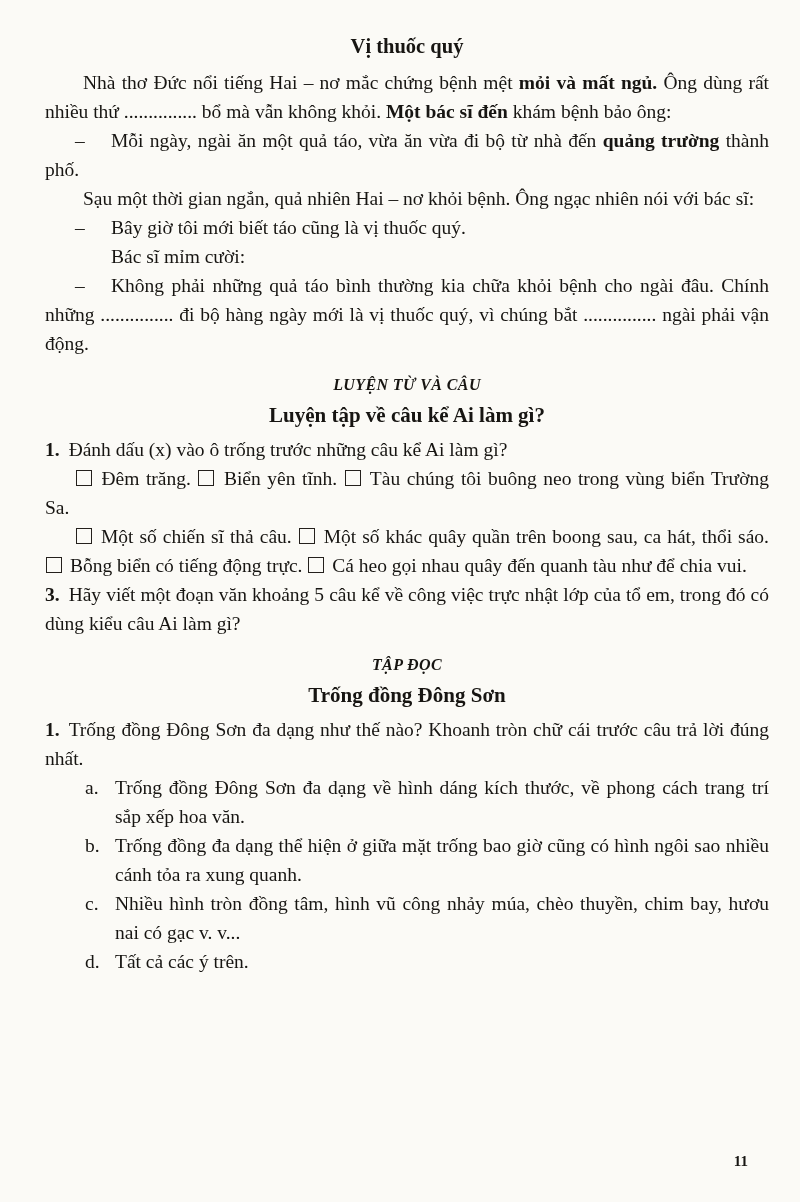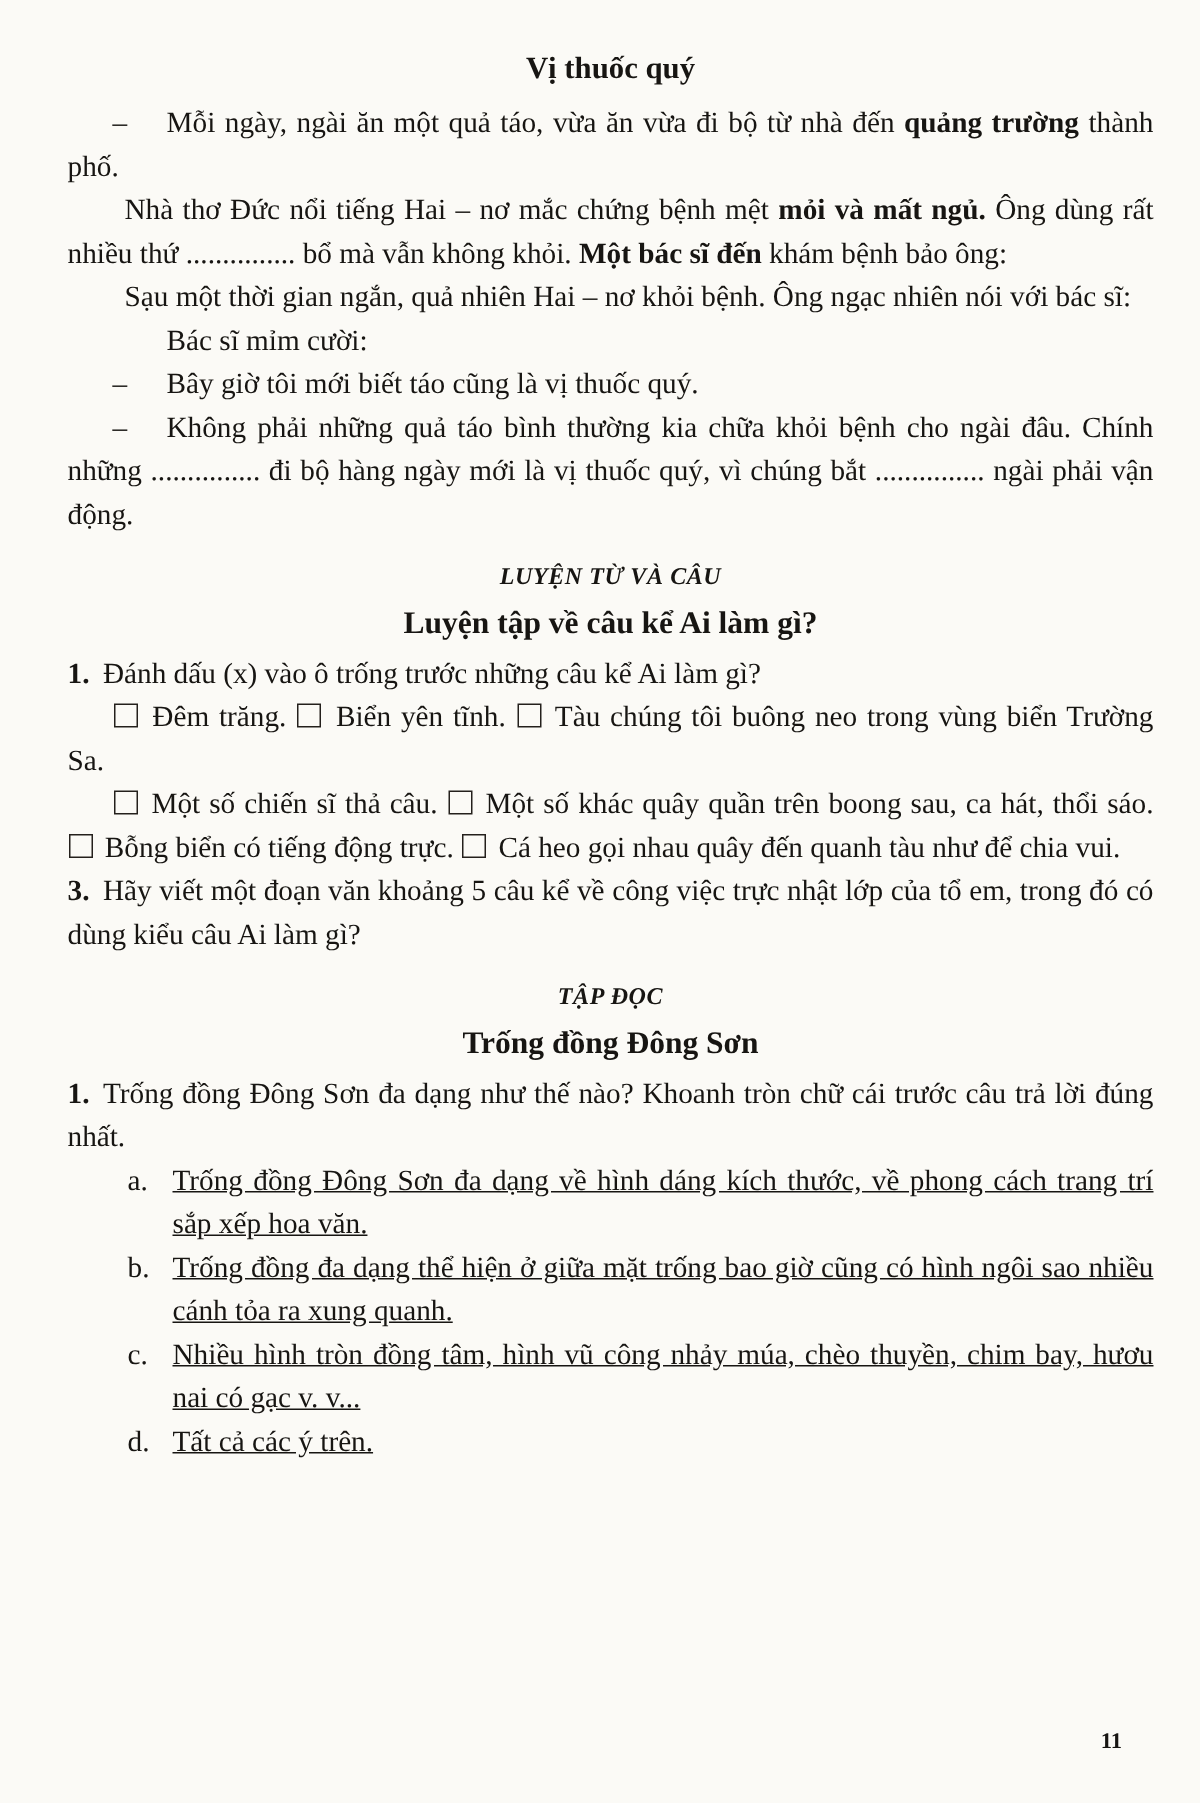--- a/index.html
+++ b/index.html
@@ -34,46 +34,46 @@
     display: inline-block;
     width: 16px; height: 16px;
     border: 1.7px solid #24201c;
     vertical-align: -1px;
     margin: 0 3px 0 1px;
     background: #fbfaf6;
   }
 
   .option { display: flex; text-align: justify; }
   .option .letter { flex: 0 0 30px; margin-left: 40px; }
-  .option .otext { flex: 1; text-decoration: underline; }
+  .option .otext { flex: 1; }
 
   .page-number {
     position: absolute;
     right: 52px;
     bottom: 26px;
     font-weight: bold;
     font-size: 15px;
   }
 </style>
 </head>
 <body>
 
 <div class="page">
 
   <h2 class="h-center story-title">Vị thuốc quý</h2>
 
+  <p class="para indent"><span>Nhà thơ Đức nổi tiếng Hai – nơ mắc chứng bệnh mệt </span><span class="b">mỏi và mất ngủ.</span><span> Ông dùng rất nhiều thứ </span><span>...............</span><span> bổ mà vẫn không khỏi. </span><span class="b">Một bác sĩ đến</span><span> khám bệnh bảo ông:</span></p>
+
   <p class="para dialog"><span class="dash">–</span><span>Mỗi ngày, ngài ăn một quả táo, vừa ăn vừa đi bộ từ nhà đến </span><span class="b">quảng trường</span><span> thành phố.</span></p>
-
-  <p class="para indent"><span>Nhà thơ Đức nổi tiếng Hai – nơ mắc chứng bệnh mệt </span><span class="b">mỏi và mất ngủ.</span><span> Ông dùng rất nhiều thứ </span><span>...............</span><span> bổ mà vẫn không khỏi. </span><span class="b">Một bác sĩ đến</span><span> khám bệnh bảo ông:</span></p>
 
   <p class="para indent"><span>Sạu một thời gian ngắn, quả nhiên Hai – nơ khỏi bệnh. Ông ngạc nhiên nói với bác sĩ:</span></p>
 
+  <p class="para dialog"><span class="dash">–</span><span>Bây giờ tôi mới biết táo cũng là vị thuốc quý.</span></p>
+
   <p class="para speaker"><span>Bác sĩ mỉm cười:</span></p>
-
-  <p class="para dialog"><span class="dash">–</span><span>Bây giờ tôi mới biết táo cũng là vị thuốc quý.</span></p>
 
   <p class="para dialog"><span class="dash">–</span><span>Không phải những quả táo bình thường kia chữa khỏi bệnh cho ngài đâu. Chính những </span><span>...............</span><span> đi bộ hàng ngày mới là vị thuốc quý, vì chúng bắt </span><span>...............</span><span> ngài phải vận động.</span></p>
 
   <h1 class="h-center section-heading">LUYỆN TỪ VÀ CÂU</h1>
 
   <h2 class="h-center sub-heading"><span>Luyện tập về câu kể </span><span class="i">Ai làm gì?</span></h2>
 
   <p class="para"><span class="qnum">1.</span><span>Đánh dấu (x) vào ô trống trước những câu kể </span><span class="i">Ai làm gì?</span></p>
 
   <p class="para dialog"><span class="checkbox"></span><span> Đêm trăng. </span><span class="checkbox"></span><span> Biển yên tĩnh. </span><span class="checkbox"></span><span> Tàu chúng tôi buông neo trong vùng biển Trường Sa.</span></p>

